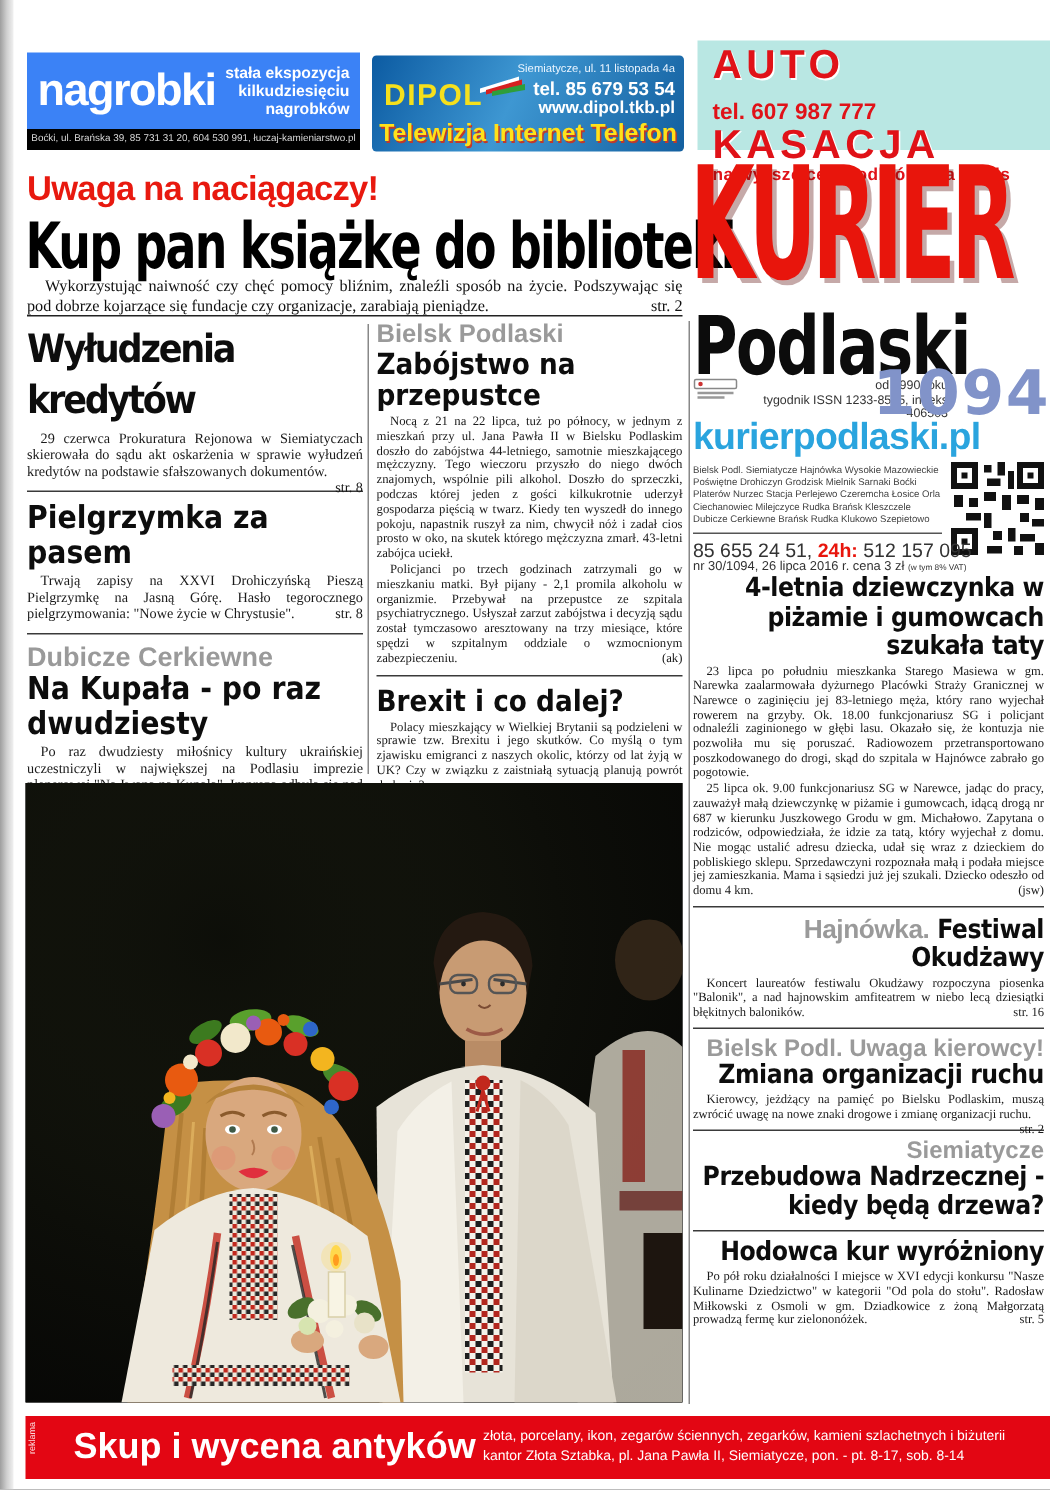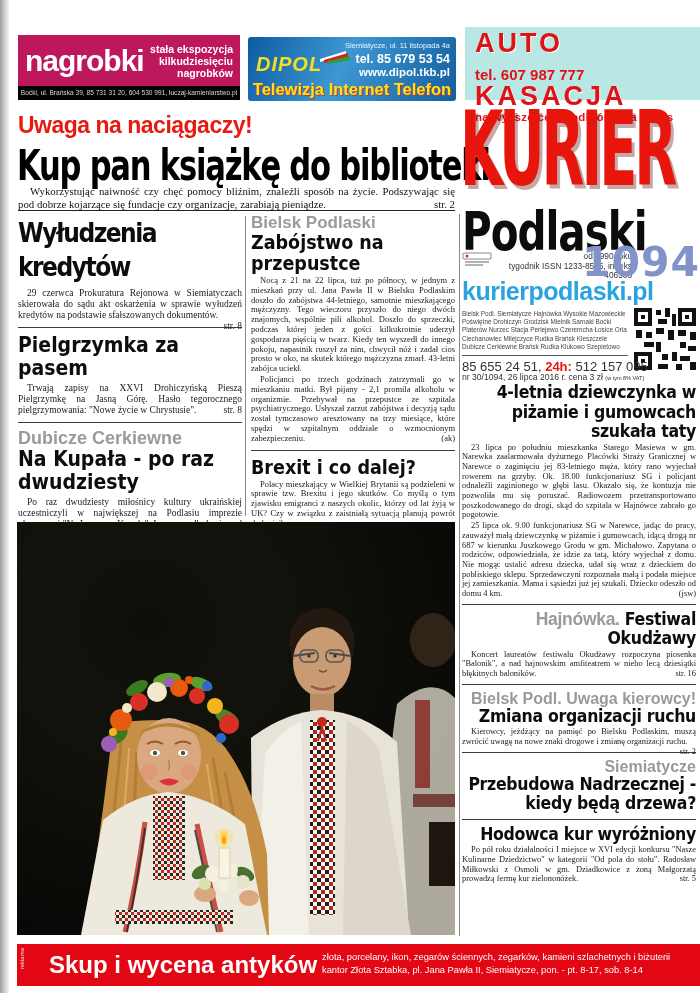--- a/index.html
+++ b/index.html
@@ -2,30 +2,30 @@
 <html><head>
 <meta charset="utf-8">
 <style>
   html,body{margin:0;padding:0;background:#8a8a8a;}
   .page{position:relative;width:700px;height:993px;background:#fff;margin:0 auto;overflow:hidden;
         font-family:"Liberation Sans",sans-serif;color:#111;}
   .edge{position:absolute;left:0;top:0;width:9px;height:993px;
         background:linear-gradient(90deg,#9e9e9e,#cfcfcf 50%,#f1f1f1);}
 
   
-  .ad-nagrobki{position:absolute;left:18px;top:35px;width:222px;height:65px;background:#be185d;}
+  .ad-nagrobki{position:absolute;left:18px;top:35px;width:222px;height:65px;background:#3b82f6;}
   .ng-main{display:flex;align-items:center;justify-content:space-between;height:51px;padding:0 7px;}
   .ng-title{color:#fff;font-weight:bold;font-size:30px;letter-spacing:-1px;}
   .ng-lines{color:#fff;font-weight:bold;font-size:10.5px;line-height:12px;text-align:right;}
   .ng-addr{background:#000;color:#d8d8d8;font-size:6.6px;height:14px;line-height:14px;text-align:center;white-space:nowrap;overflow:hidden;}
 
   .ad-dipol{position:absolute;left:248px;top:37px;width:208px;height:64px;border-radius:3px;color:#fff;
             background:linear-gradient(115deg,#0c5ba2 0%,#3e97d2 45%,#135f9f 100%);}
   .dp-addr{position:absolute;top:4px;right:6px;font-size:7.5px;color:#eaf5ff;}
-  .dp-brand{position:absolute;top:16px;left:8px;font-size:20px;font-weight:bold;color:#f5e01c;letter-spacing:1px;font-style:italic;}
+  .dp-brand{position:absolute;top:16px;left:8px;font-size:20px;font-weight:bold;color:#f5e01c;letter-spacing:1px;}
   .dp-flag{position:absolute;top:12px;left:72px;}
   .dp-phone{position:absolute;top:15px;right:6px;font-size:12.5px;font-weight:bold;padding-left:46px;}
   .dp-web{position:absolute;top:29px;right:6px;font-size:11.5px;font-weight:bold;}
   .dp-services{position:absolute;bottom:2px;left:0;width:100%;text-align:center;font-size:16.5px;font-weight:bold;
                color:#ffe11a;text-shadow:1px 1px 0 #c0392b;}
 
   .ad-auto{position:absolute;left:465px;top:27px;width:235px;height:73px;background:#b9e7e3;color:#e01218;
            padding:3px 0 0 10px;box-sizing:border-box;}
   .au-row1{display:flex;align-items:baseline;gap:10px;flex-direction:column;}
   .au-big{font-size:27px;font-weight:900;letter-spacing:3px;text-shadow:1px 1px 0 #fff;line-height:26px;}

